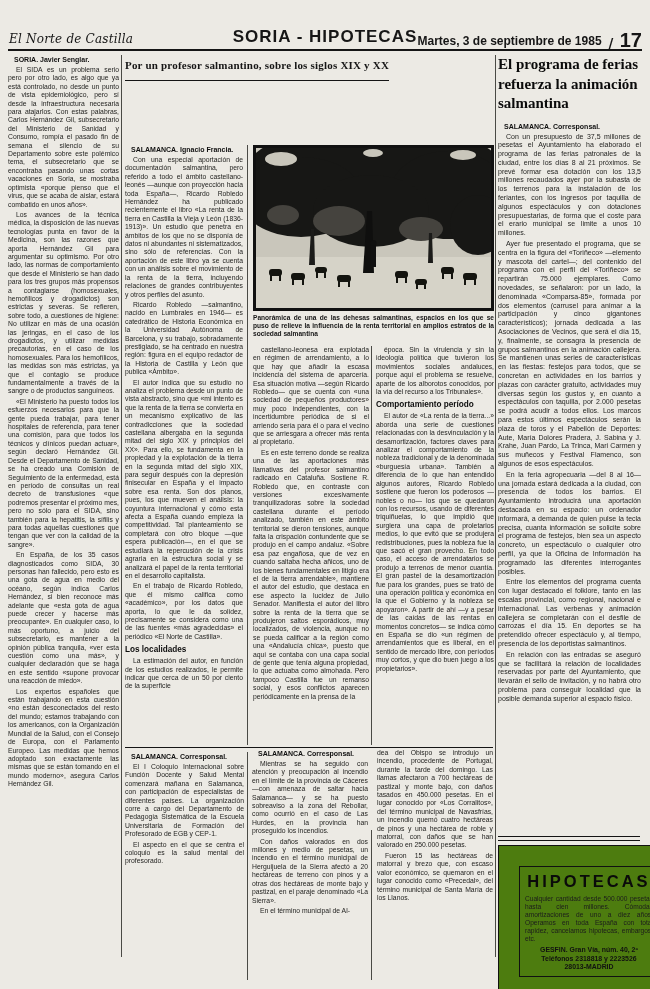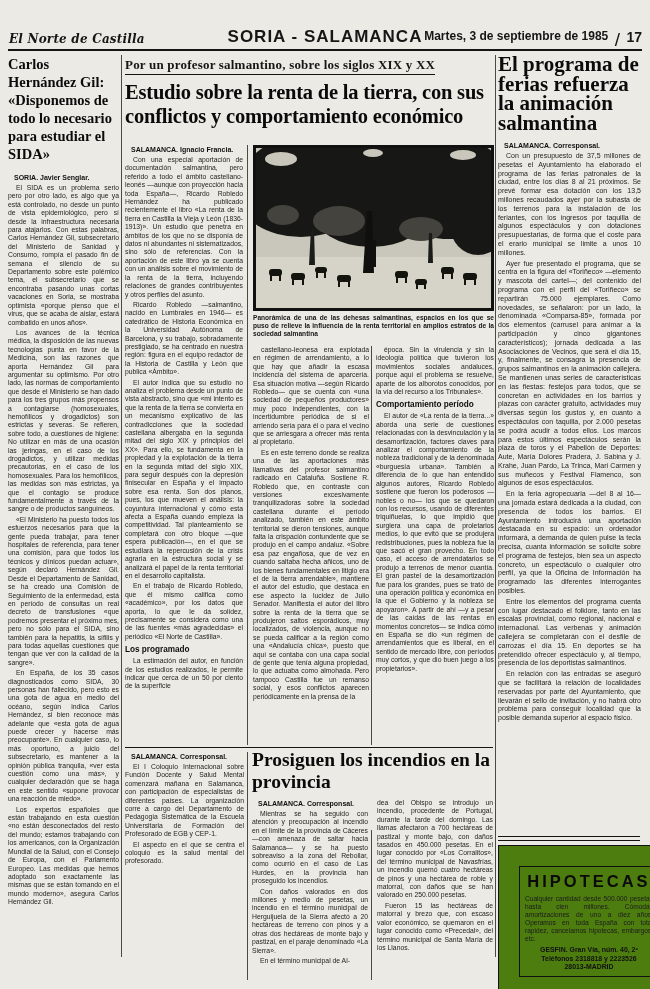--- a/index.html
+++ b/index.html
@@ -8,49 +8,49 @@
     background:#eceae4;color:#161616;
     font-family:"Liberation Sans",sans-serif;
     -webkit-font-smoothing:antialiased;
   }
   .abs{position:absolute;}
   .rule-h{background:#151515;}
   .rule-v{background:#4a4a45;width:1px;}
   .serif{font-family:"Liberation Serif","DejaVu Serif",serif;}
 
   
-  .masthead{left:9px;top:32px;font-family:"DejaVu Serif",serif;font-style:italic;font-weight:bold;font-size:12px;letter-spacing:.2px;}
+  .masthead{left:9px;top:32px;font-family:"DejaVu Serif",serif;font-style:italic;font-weight:normal;font-size:12px;letter-spacing:.2px;}
   .section-title{left:0;right:0;top:27px;text-align:center;font-weight:bold;font-size:17px;letter-spacing:1px;}
   .dateline{right:8px;top:29px;white-space:nowrap;}
   .dateline .d{font-weight:bold;font-size:12px;vertical-align:6px;}
   .dateline .slash{font-size:19px;font-weight:normal;padding:0 2px;}
-  .dateline .pg{font-weight:bold;font-size:14px;vertical-align:4px;}
+  .dateline .pg{font-weight:bold;font-size:20px;vertical-align:4px;}
 
   
   .b{font-size:6.8px;line-height:8.4px;text-align:justify;margin:0 0 2px 0;text-indent:8px;color:#1e1e1c;}
   .byline{font-size:7px;line-height:9px;font-weight:bold;text-indent:6px;margin:0 0 2px 0;color:#111;}
   .subhead{font-size:8.2px;font-weight:bold;margin:4px 0 3px 0;color:#0e0e0e;}
 
   
   .sida{left:8px;top:55px;width:111px;}
   .sida-h{font-size:14.5px;line-height:18px;font-weight:bold;margin:0 0 10px 0;color:#0b0b0b;}
 
   
   .main{left:125px;top:55px;width:369px;}
-  .kicker{display:inline-block;font-size:13px;font-weight:bold;border-bottom:1.5px solid #141414;padding-bottom:1px;letter-spacing:.2px;}
+  .kicker{display:inline-block;font-size:11px;font-weight:bold;border-bottom:1.5px solid #141414;padding-bottom:9px;letter-spacing:.2px;}
   .main-h{font-size:20.5px;line-height:24px;font-weight:bold;margin:5px 0 0 0;letter-spacing:-.2px;color:#0a0a0a;}
   .mcol1{position:absolute;left:0;top:90px;width:118px;}
   .photo{position:absolute;left:128px;top:90px;width:241px;height:166px;background:#cdcac0;}
   .caption{position:absolute;left:128px;top:259px;width:241px;font-size:6.6px;line-height:8.2px;font-weight:bold;text-align:justify;color:#161616;}
   .mcol2{position:absolute;left:128px;top:291px;width:116px;}
   .mcol3{position:absolute;left:251px;top:291px;width:118px;}
 
   
   .ferias{left:498px;top:55px;width:143px;}
-  .ferias-h{font-size:21px;line-height:19.5px;font-weight:bold;margin:0 0 8px 0;color:#0b0b0b;}
+  .ferias-h{font-size:15px;line-height:19.5px;font-weight:bold;margin:0 0 8px 0;color:#0b0b0b;}
   .ferias .b{font-size:7px;line-height:8.8px;}
 
   
   .coloquio{left:125px;top:752px;width:119px;}
   .coloquio-h{font-size:15.5px;line-height:19px;font-weight:bold;margin:0 0 6px 0;color:#0b0b0b;}
   .incendios{left:252px;top:749px;width:241px;}
   .incendios-h{font-size:19.5px;line-height:22px;font-weight:bold;margin:0 0 6px 0;color:#0b0b0b;}
   .inc-cols{display:flex;gap:9px;}
   .inc-cols > div{width:116px;}
 
@@ -60,59 +60,57 @@
   .ad-title{font-size:16.5px;font-weight:bold;letter-spacing:3px;text-align:center;margin:0 0 4px 0;color:#0a0a0a;}
   .ad-body{font-size:6.6px;line-height:8px;text-align:justify;margin:0 0 3px 0;color:#1c1c1c;}
   .ad-line{font-size:6.9px;line-height:8.6px;font-weight:bold;text-align:center;margin:0;color:#111;}
 
   .double-rule{border-top:1px solid #141414;border-bottom:1px solid #141414;height:3px;}
 </style>
 </head>
 <body>
 
 <div class="abs masthead">El Norte de Castilla</div>
-<div class="abs section-title">SORIA - SALAMANCA</div>
+<div class="abs section-title">SORIA - HIPOTECAS</div>
 <div class="abs dateline">
   <span class="d">Martes, 3 de septiembre de 1985</span>
   <span class="slash">/</span>
   <span class="pg">17</span>
 </div>
 <div class="abs rule-h" style="left:8px;top:49px;width:634px;height:2px;"></div>
 
 <div class="abs rule-v" style="left:121px;top:55px;height:902px;"></div>
 <div class="abs rule-v" style="left:495px;top:55px;height:902px;"></div>
 <div class="abs rule-v" style="left:247px;top:145px;height:600px;"></div>
 <div class="abs rule-v" style="left:247px;top:752px;height:228px;"></div>
 <div class="abs rule-v" style="left:371px;top:346px;height:399px;"></div>
 <div class="abs rule-v" style="left:371px;top:830px;height:150px;"></div>
 <div class="abs rule-h" style="left:125px;top:747px;width:368px;height:1px;"></div>
 
 <div class="abs sida serif">
-  <h2 class="sida-h serif">Carlos Hernández Gil: «Disponemos de todo lo necesario para estudiar el SIDA»</h2>
   <p class="byline" style="font-family:'Liberation Sans',sans-serif;">SORIA. Javier Senglar.</p>
   <div style="font-family:'Liberation Sans',sans-serif;">
     <p class="b">El SIDA es un problema serio pero por otro lado, es algo que ya está controlado, no desde un punto de vista epidemiológico, pero sí desde la infraestructura necesaria para atajarlos. Con estas palabras, Carlos Hernández Gil, subsecretario del Ministerio de Sanidad y Consumo, rompía el pasado fin de semana el silencio de su Departamento sobre este polémico tema, el subsecretario que se encontraba pasando unas cortas vacaciones en Soria, se mostraba optimista «porque pienso que el virus, que se acaba de aislar, estará combatido en unos años».</p>
     <p class="b">Los avances de la técnica médica, la disposición de las nuevas tecnologías punta en favor de la Medicina, son las razones que aporta Hernández Gil para argumentar su optimismo. Por otro lado, las normas de comportamiento que desde el Ministerio se han dado para los tres grupos más propensos a contagiarse (homosexuales, hemofílicos y drogadictos) son estrictas y severas. Se refieren, sobre todo, a cuestiones de higiene: No utilizar en más de una ocasión las jeringas, en el caso de los drogadictos, y utilizar medidas precautorias, en el caso de los homosexuales. Para los hemofílicos, las medidas son más estrictas, ya que el contagio se produce fundamentalmente a través de la sangre o de productos sanguíneos.</p>
     <p class="b">«El Ministerio ha puesto todos los esfuerzos necesarios para que la gente pueda trabajar, para tener hospitales de referencia, para tener una comisión, para que todos los técnicos y clínicos puedan actuar», según declaró Hernández Gil. Desde el Departamento de Sanidad, se ha creado una Comisión de Seguimiento de la enfermedad, está en período de consultas un real decreto de transfusiones «que podremos presentar el próximo mes, pero no sólo para el SIDA, sino también para la hepatitis, la sífilis y para todas aquellas cuestiones que tengan que ver con la calidad de la sangre».</p>
     <p class="b">En España, de los 35 casos diagnosticados como SIDA, 30 personas han fallecido, pero esto es una gota de agua en medio del océano, según indica Carlos Hernández, si bien reconoce más adelante que «esta gota de agua puede crecer y hacerse más preocupante». En cualquier caso, lo más oportuno, a juicio del subsecretario, es mantener a la opinión pública tranquila, «ver esta cuestión como una más», y cualquier declaración que se haga en este sentido «supone provocar una reacción de miedo».</p>
     <p class="b">Los expertos españoles que están trabajando en esta cuestión «no están desconectados del resto del mundo; estamos trabajando con los americanos, con la Organización Mundial de la Salud, con el Consejo de Europa, con el Parlamento Europeo. Las medidas que hemos adoptado son exactamente las mismas que se están tomando en el mundo moderno», asegura Carlos Hernández Gil.</p>
   </div>
 </div>
 
 <div class="abs main" style="height:692px;">
   <span class="kicker serif">Por un profesor salmantino, sobre los siglos XIX y XX</span>
-  <h1 class="main-h serif">Estudio sobre la renta de la tierra, con sus conflictos y comportamiento económico</h1>
 
   <div class="mcol1">
     <p class="byline">SALAMANCA. Ignacio Francia.</p>
     <p class="b">Con una especial aportación de documentación salmantina, pero referido a todo el ámbito castellano-leonés —aunque con proyección hacia toda España—, Ricardo Robledo Hernández ha publicado recientemente el libro «La renta de la tierra en Castilla la Vieja y León (1836-1913)». Un estudio que penetra en ámbitos de los que no se disponía de datos ni abundantes ni sistematizados, sino sólo de referencias. Con la aportación de este libro ya se cuenta con un análisis sobre el movimiento de la renta de la tierra, incluyendo relaciones de grandes contribuyentes y otros perfiles del asunto.</p>
     <p class="b">Ricardo Robledo —salmantino, nacido en Lumbrales en 1946— es catedrático de Historia Económica en la Universidad Autónoma de Barcelona, y su trabajo, sobradamente prestigiado, se ha centrado en nuestra región: figura en el equipo redactor de la Historia de Castilla y León que publica «Ámbito».</p>
     <p class="b">El autor indica que su estudio no analiza el problema desde un punto de vista abstracto, sino que «mi intento es que la renta de la tierra se convierta en un mecanismo explicativo de las contradicciones que la sociedad castellana albergaba en la segunda mitad del siglo XIX y principios del XX». Para ello, se fundamenta en la propiedad y la explotación de la tierra en la segunda mitad del siglo XIX, para seguir después con la depresión finisecular en España y el impacto sobre esa renta. Son dos planos, pues, los que mueven el análisis: la coyuntura internacional y cómo esta afecta a España cuando empieza la competitividad. Tal planteamiento se completará con otro bloque —que espera publicación—, en el que se estudiará la repercusión de la crisis agraria en la estructura social y se analizará el papel de la renta territorial en el desarrollo capitalista.</p>
     <p class="b">En el trabajo de Ricardo Robledo, que él mismo califica como «académico», por los datos que aporta, lo que le da solidez, precisamente se considera como una de las fuentes «más agradecidas» el periódico «El Norte de Castilla».</p>
-    <div class="subhead">Los programado</div>
+    <div class="subhead">Los localidades</div>
     <p class="b">La estimación del autor, en función de los estudios realizados, le permite indicar que cerca de un 50 por ciento de la superficie</p>
   </div>
 
   
   <div class="photo">
     <svg width="241" height="166" viewBox="0 0 241 166" xmlns="http://www.w3.org/2000/svg">
       <rect width="241" height="166" fill="#c9c6bb"></rect>
       <rect y="112" width="241" height="54" fill="#d6d3c8"></rect>
       <g fill="#171715">
         <ellipse cx="122" cy="28" rx="130" ry="50"></ellipse>
@@ -207,21 +205,20 @@
 
 <div class="abs double-rule" style="left:498px;top:836px;width:142px;"></div>
 
 <div class="abs coloquio">
   <p class="byline">SALAMANCA. Corresponsal.</p>
   <p class="b">El I Coloquio Internacional sobre Función Docente y Salud Mental comenzará mañana en Salamanca, con participación de especialistas de diferentes países. La organización corre a cargo del Departamento de Pedagogía Sistemática de la Escuela Universitaria de Formación del Profesorado de EGB y CEP-1.</p>
   <p class="b">El aspecto en el que se centra el coloquio es la salud mental del profesorado.</p>
 </div>
 
 <div class="abs incendios">
-  <h2 class="incendios-h serif">Prosiguen los incendios en la provincia</h2>
   <div class="inc-cols">
     <div>
       <p class="byline">SALAMANCA. Corresponsal.</p>
       <p class="b">Mientras se ha seguido con atención y preocupación al incendio en el límite de la provincia de Cáceres —con amenaza de saltar hacia Salamanca— y se ha puesto sobreaviso a la zona del Rebollar, como ocurrió en el caso de Las Hurdes, en la provincia han proseguido los incendios.</p>
       <p class="b">Con daños valorados en dos millones y medio de pesetas, un incendio en el término municipal de Herguijuela de la Sierra afectó a 20 hectáreas de terreno con pinos y a otras dos hectáreas de monte bajo y pastizal, en el paraje denominado «La Sierra».</p>
       <p class="b">En el término municipal de Al-</p>
     </div>
     <div>
       <p class="b" style="text-indent:0;">dea del Obispo se introdujo un incendio, procedente de Portugal, durante la tarde del domingo. Las llamas afectaron a 700 hectáreas de pastizal y monte bajo, con daños tasados en 450.000 pesetas. En el lugar conocido por «Los Corralitos», del término municipal de Navasfrías, un incendio quemó cuatro hectáreas de pinos y una hectárea de roble y matorral, con daños que se han valorado en 250.000 pesetas.</p>
       <p class="b">Fueron 15 las hectáreas de matorral y brezo que, con escaso valor económico, se quemaron en el lugar conocido como «Precedal», del término municipal de Santa María de los Llanos.</p>

